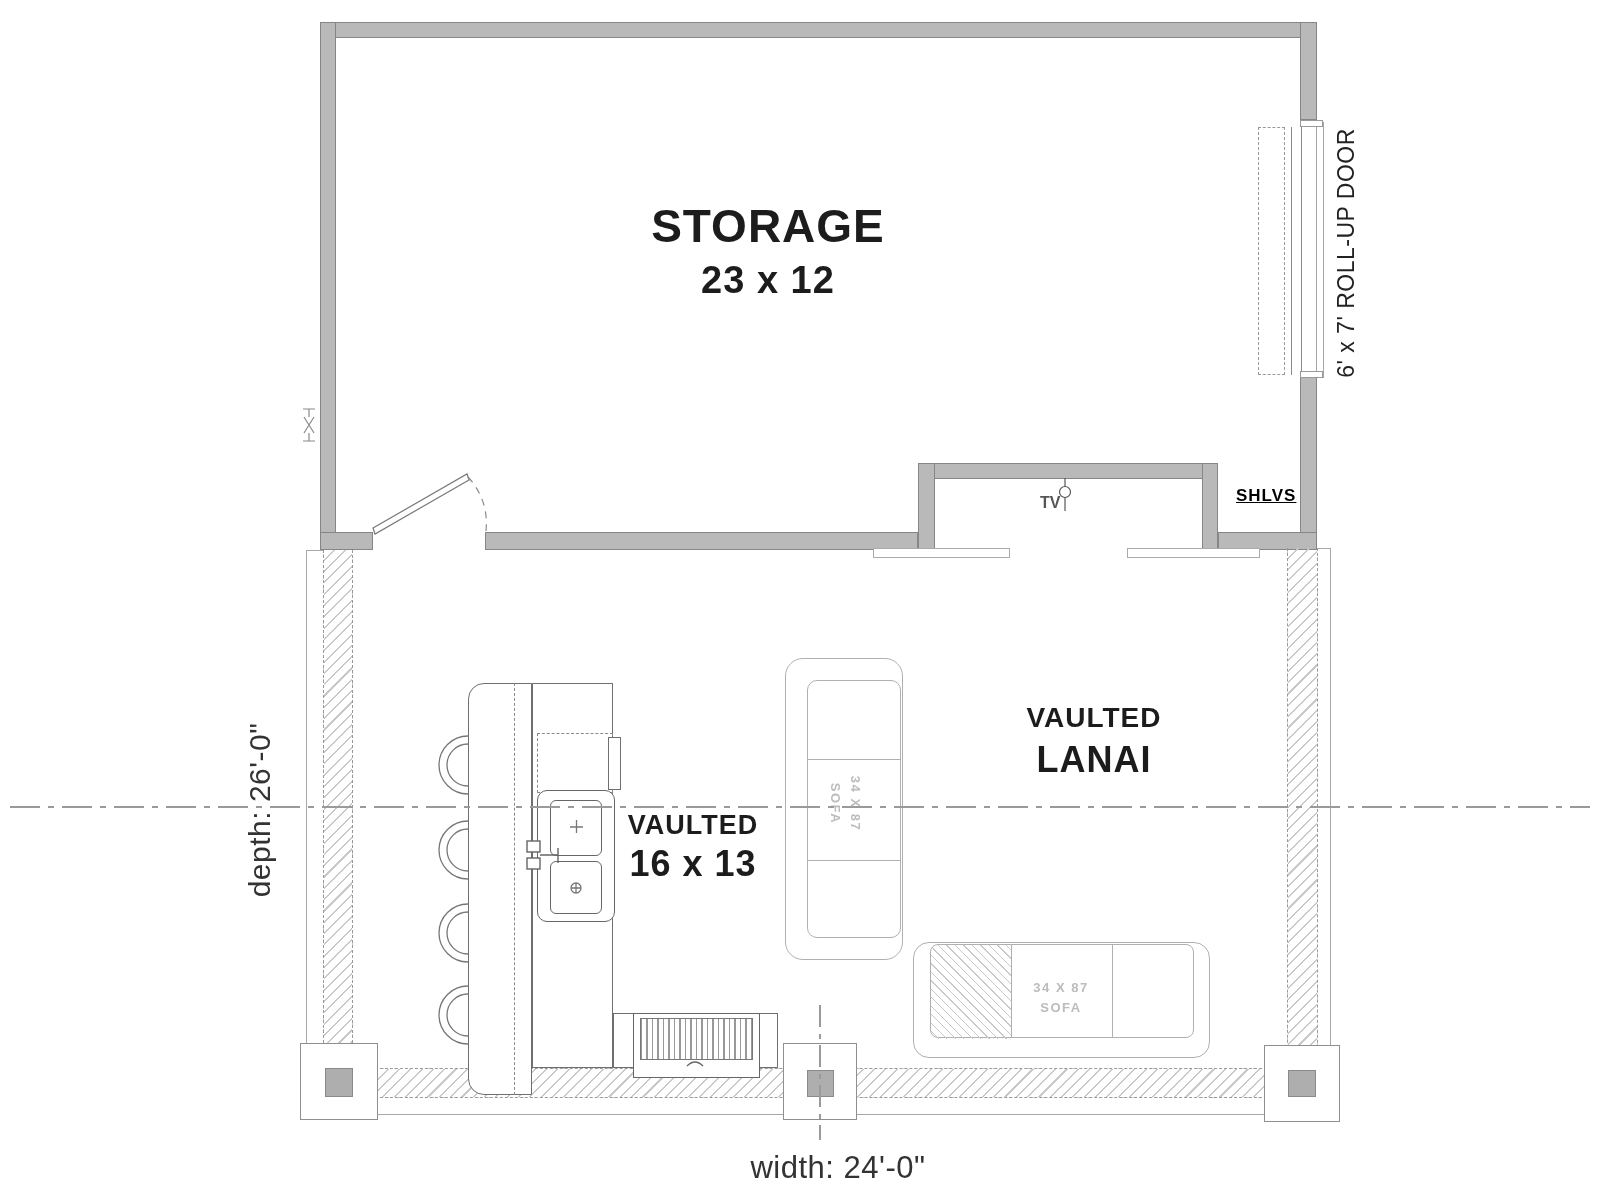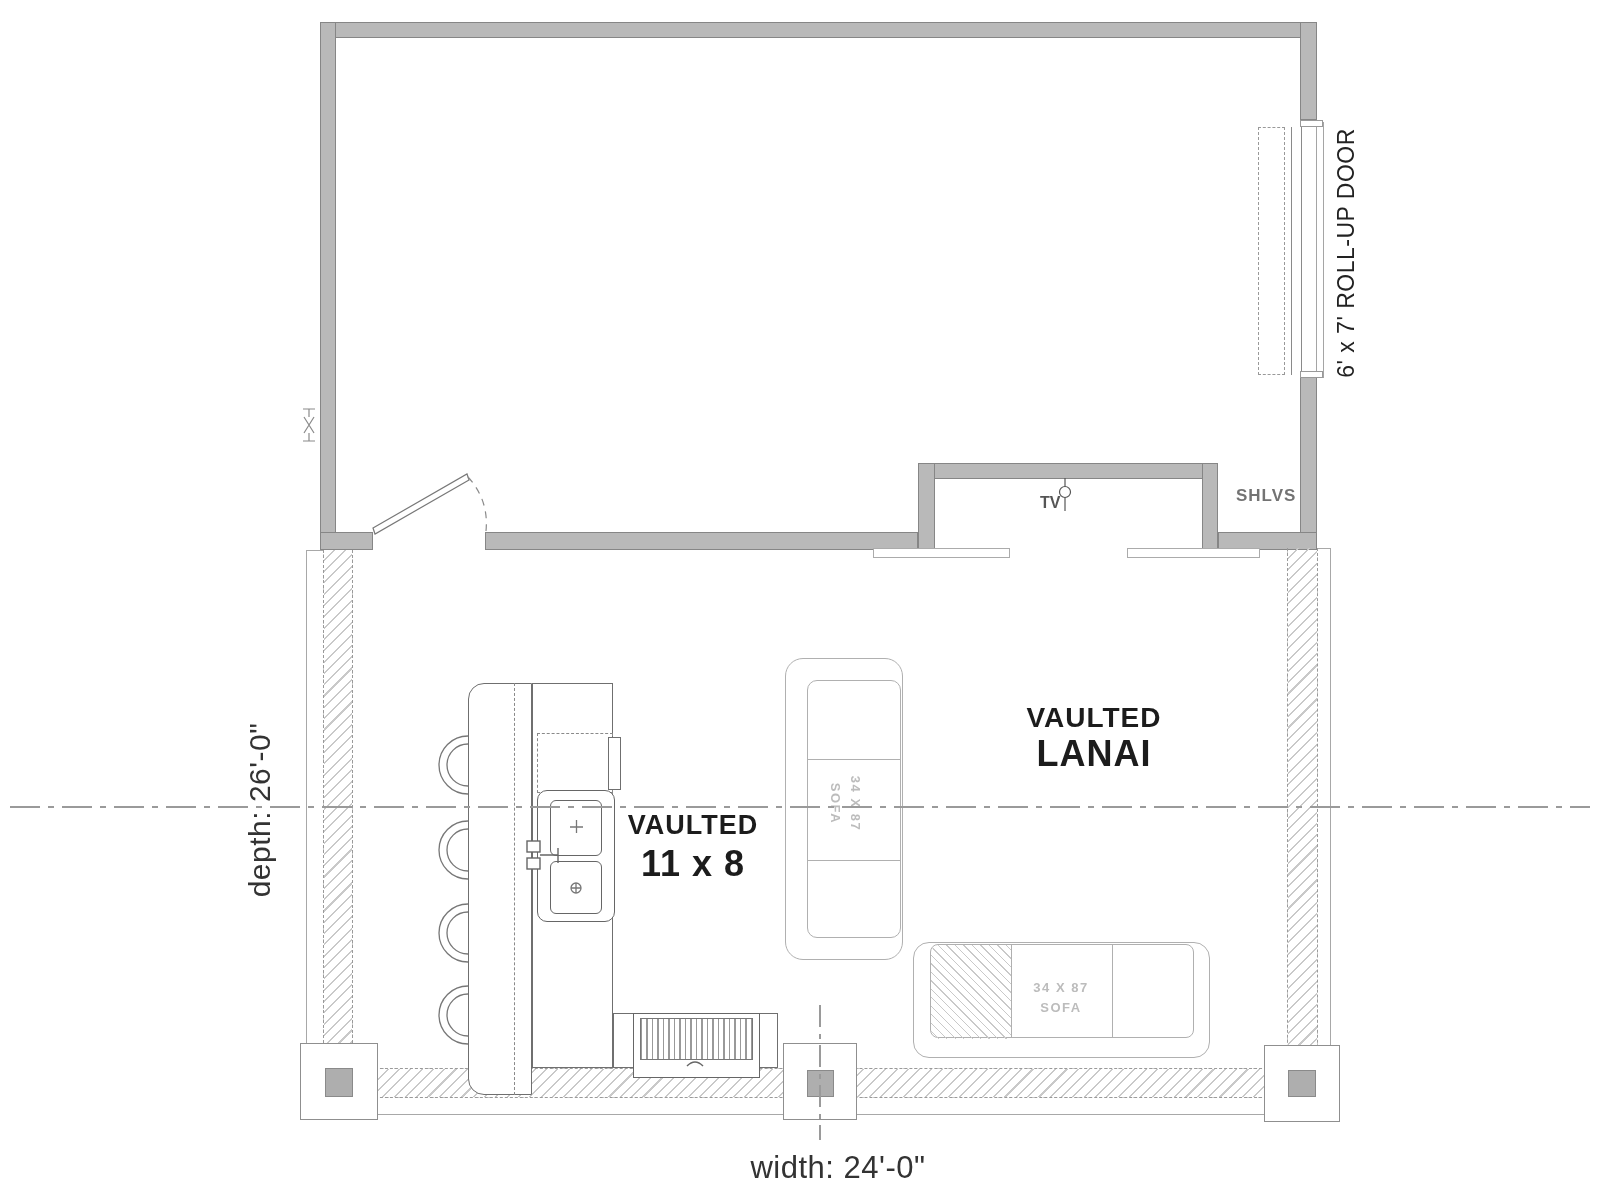--- a/index.html
+++ b/index.html
@@ -154,33 +154,37 @@
     <g>
       <path d="M1065,478 V511" stroke="#555" stroke-width="1.2"></path>
       <circle cx="1065" cy="492" r="5.5" fill="#fff" stroke="#555" stroke-width="1.2"></circle>
     </g>
 
     <g stroke="#8a8a8a" stroke-width="1.2" fill="none">
       <path d="M303,409 h12 M309,409 v8 M304,417 L314,433 M314,417 L304,433 M309,433 v8 M303,441 h12"></path>
     </g>
   </svg>
 
+  <div class="lbl" style="left:618px;top:200px;width:300px;">
+    <div style="font-size:46px;line-height:52px;">STORAGE</div>
+    <div style="font-size:38px;line-height:44px;margin-top:6px;">23 x 12</div>
+  </div>
 
   <div class="lbl" style="left:944px;top:702px;width:300px;">
     <div style="font-size:28px;line-height:32px;">VAULTED</div>
-    <div style="font-size:36px;line-height:40px;">LANAI</div>
+    <div style="font-size:36px;line-height:40px;margin-top:6px;">LANAI</div>
   </div>
 
   <div class="lbl" style="left:543px;top:810px;width:300px;">
     <div style="font-size:27px;line-height:31px;">VAULTED</div>
-    <div style="font-size:36px;line-height:46px;">11 x 8</div>
+    <div style="font-size:36px;line-height:46px;">16 x 13</div>
   </div>
 
 
-  <div class="lbl" style="left:1236px;top:486px;width:70px;font-size:17px;color:#737373;text-align:left;">SHLVS</div>
+  <div class="lbl" style="left:1236px;top:486px;width:70px;font-size:17px;color:#000000;text-align:left;text-decoration:underline;">SHLVS</div>
 
   <div class="abs" style="left:1040px;top:494px;font-size:16px;color:#555;font-weight:bold;">TV</div>
 
   <div class="dim rot" style="left:1196px;top:238px;width:300px;height:30px;font-size:23px;color:#222;">6' x 7' ROLL-UP DOOR</div>
 
   <div class="dim rot" style="left:110px;top:794px;width:300px;height:32px;font-size:30px;">depth: 26'-0"</div>
   <div class="dim" style="left:688px;top:1150px;width:300px;font-size:31px;">width: 24'-0"</div>
 
 </div>
 

